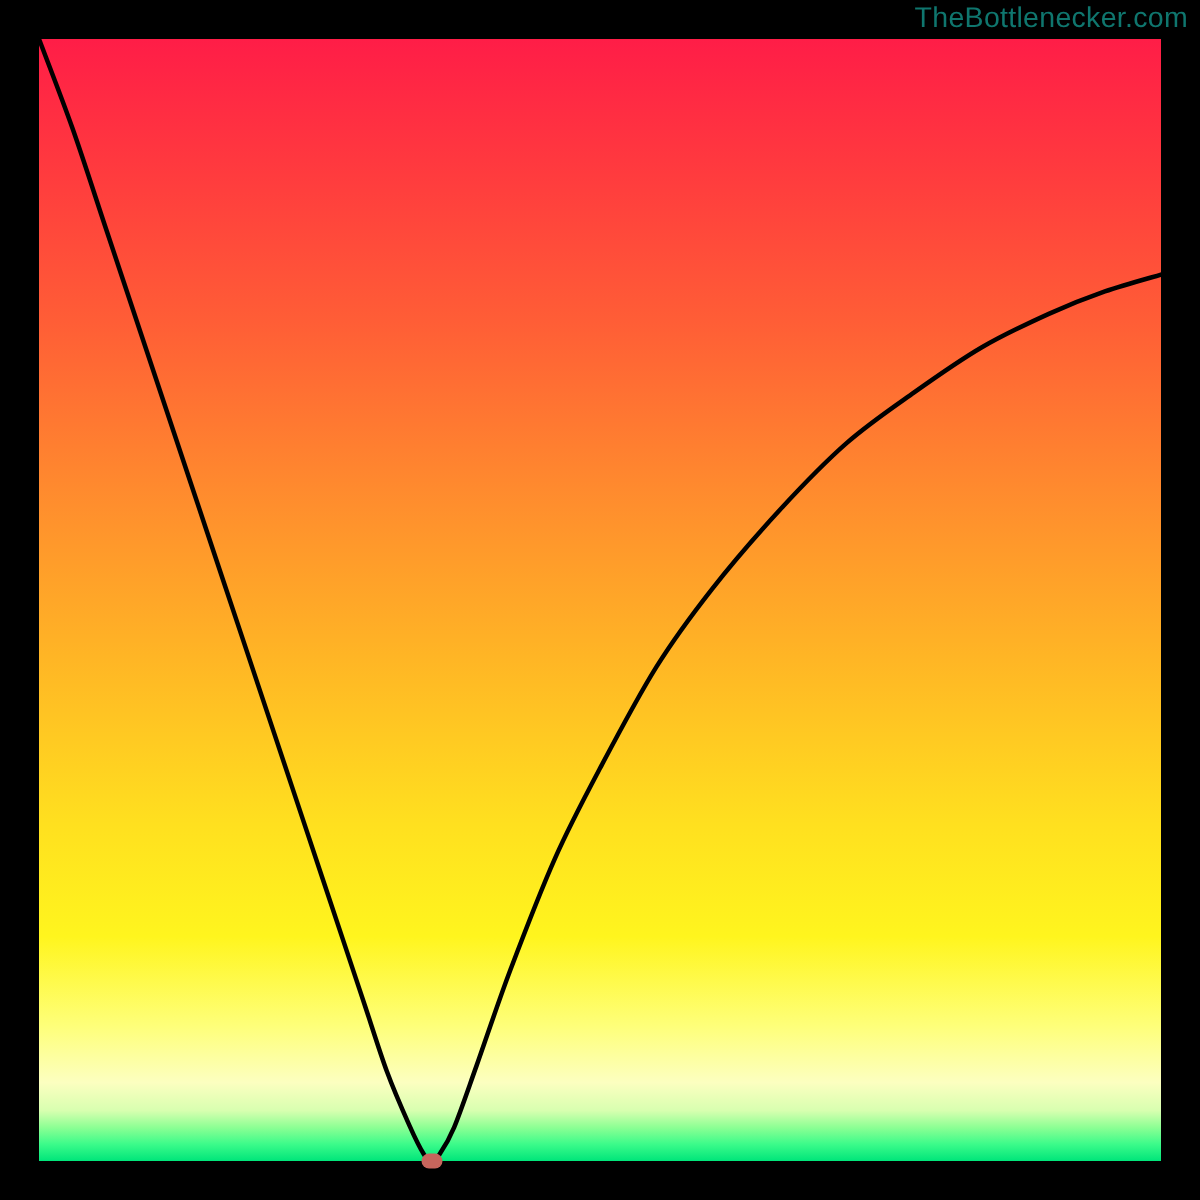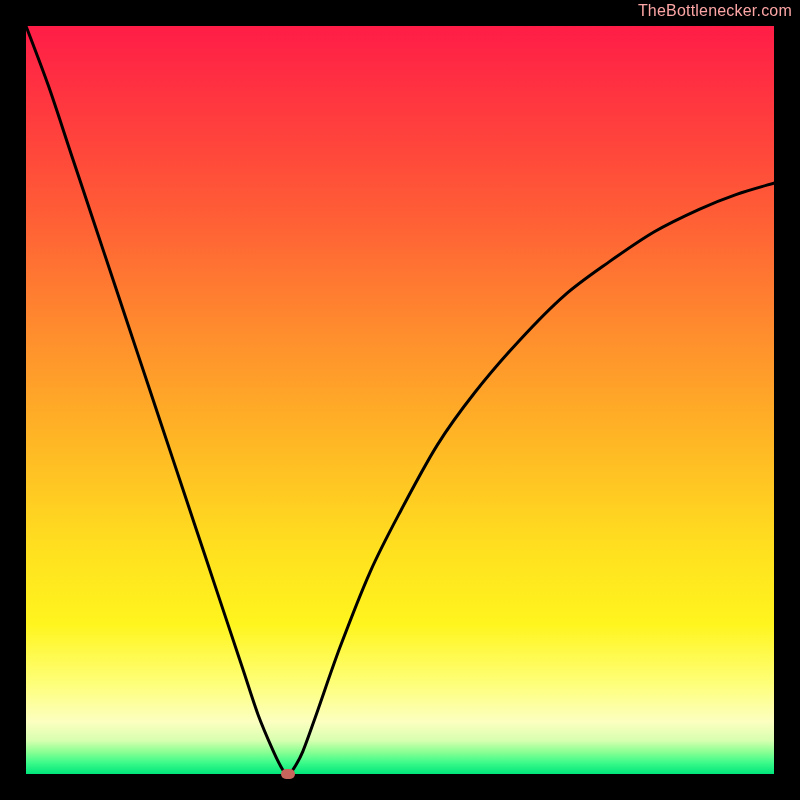--- a/index.html
+++ b/index.html
@@ -55,22 +55,22 @@
     width: 14px;
     height: 10px;
     border-radius: 5px;
     background: #c7655c;
     transform: translate(-50%, -50%);
   }
   .watermark {
     position: absolute;
     top: 2px;
     right: 8px;
-    color: #fca5a5;
-    font-size: 16px;
+    color: #0f766e;
+    font-size: 19px;
     letter-spacing: 0.2px;
     font-weight: 500;
   }
 </style>
 </head>
 <body>
 
 <div class="frame">
   <div class="plot">
     <svg class="curve-svg" viewBox="0 0 748 748" preserveAspectRatio="none">

